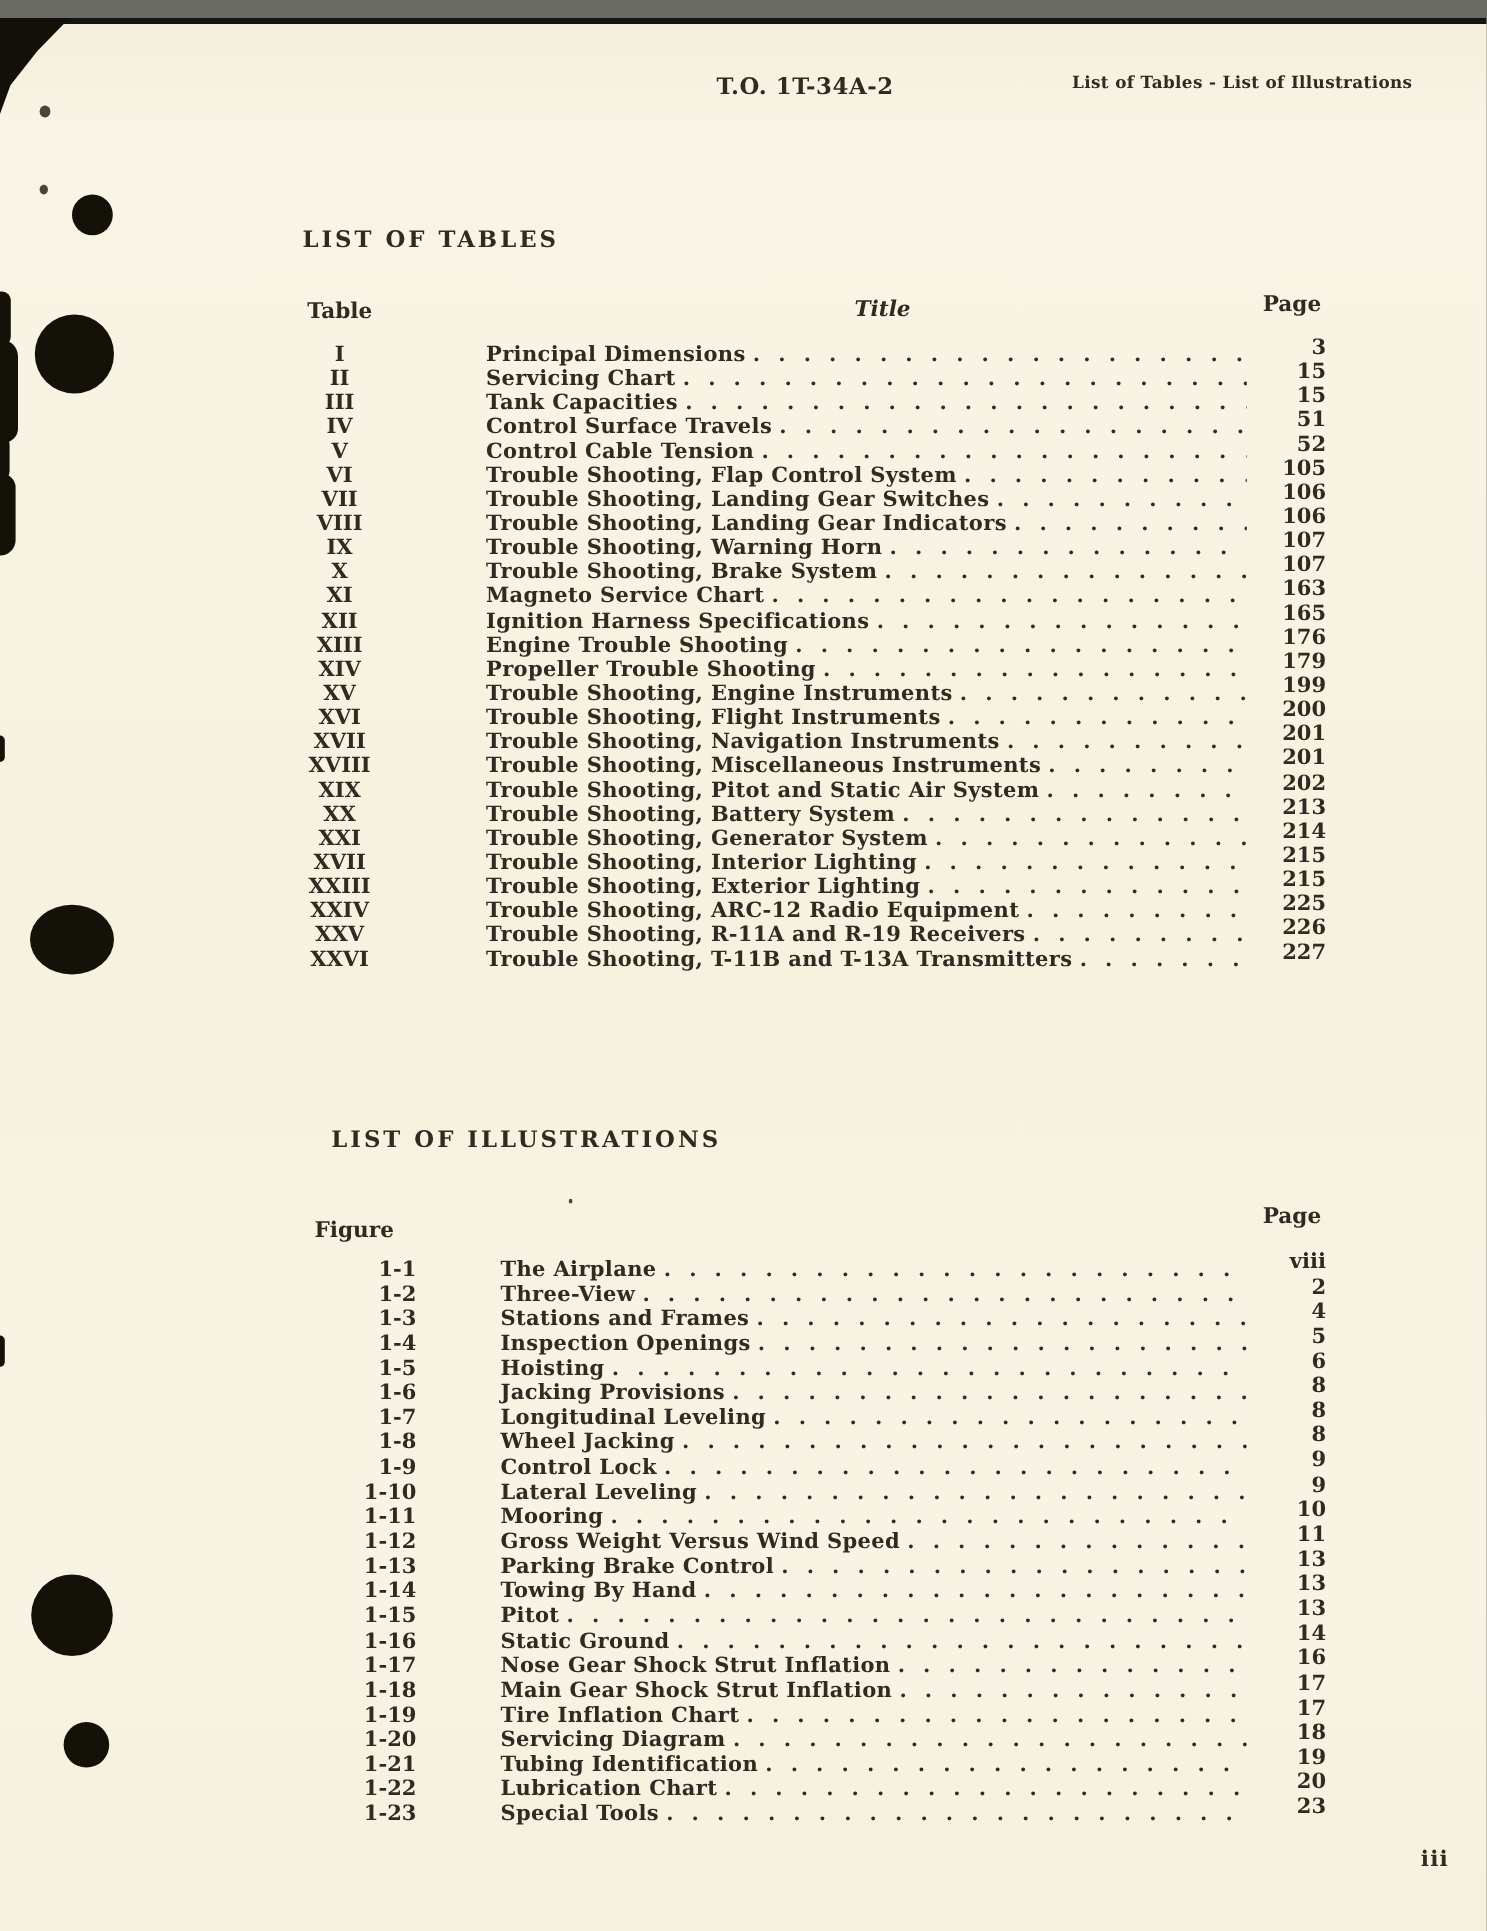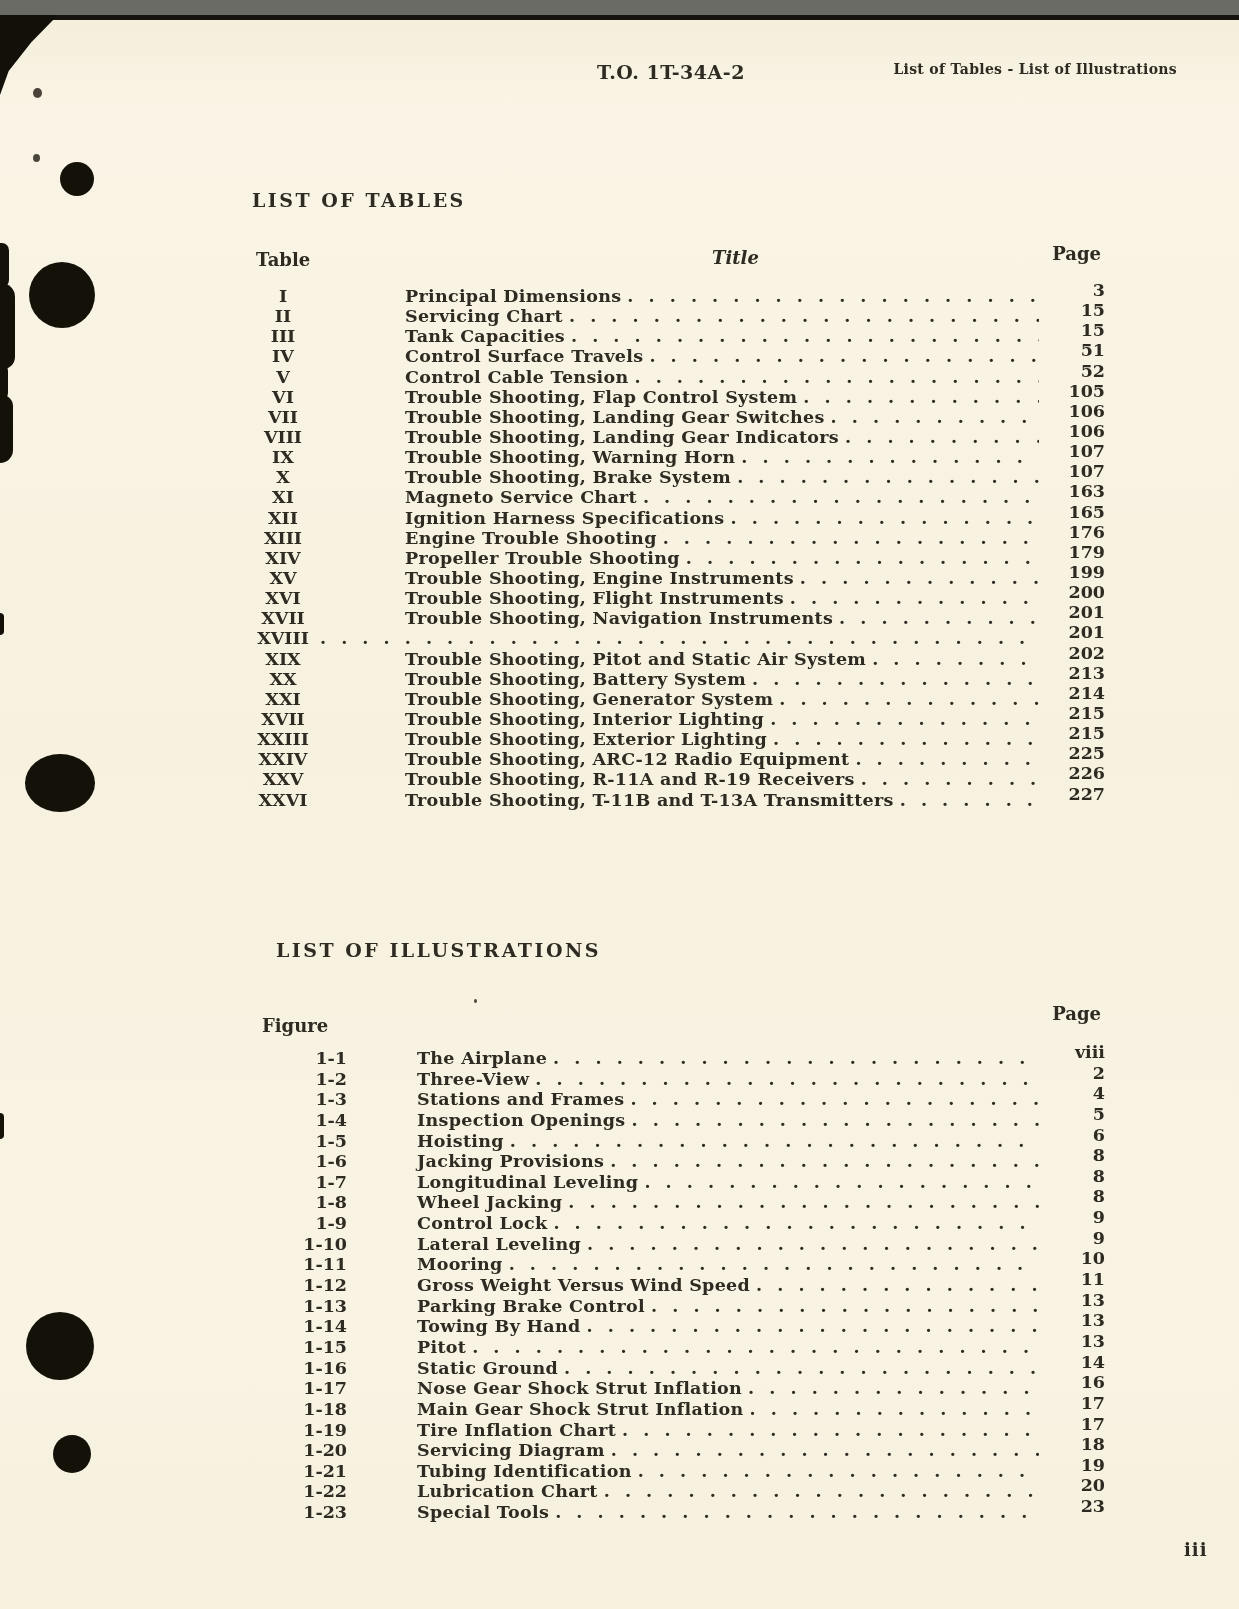--- a/index.html
+++ b/index.html
@@ -181,20 +181,21 @@
     <span class="pg">200</span>
   </div>
         <div class="row">
     <span class="num">XVII</span>
     <span class="ttl">Trouble Shooting, Navigation Instruments</span>
     <span class="leader"></span>
     <span class="pg">201</span>
   </div>
         <div class="row">
     <span class="num">XVIII</span>
+    <span class="ttl">Trouble Shooting, Miscellaneous Instruments</span>
     <span class="leader"></span>
     <span class="pg">201</span>
   </div>
         <div class="row">
     <span class="num">XIX</span>
     <span class="ttl">Trouble Shooting, Pitot and Static Air System</span>
     <span class="leader"></span>
     <span class="pg">202</span>
   </div>
         <div class="row">

